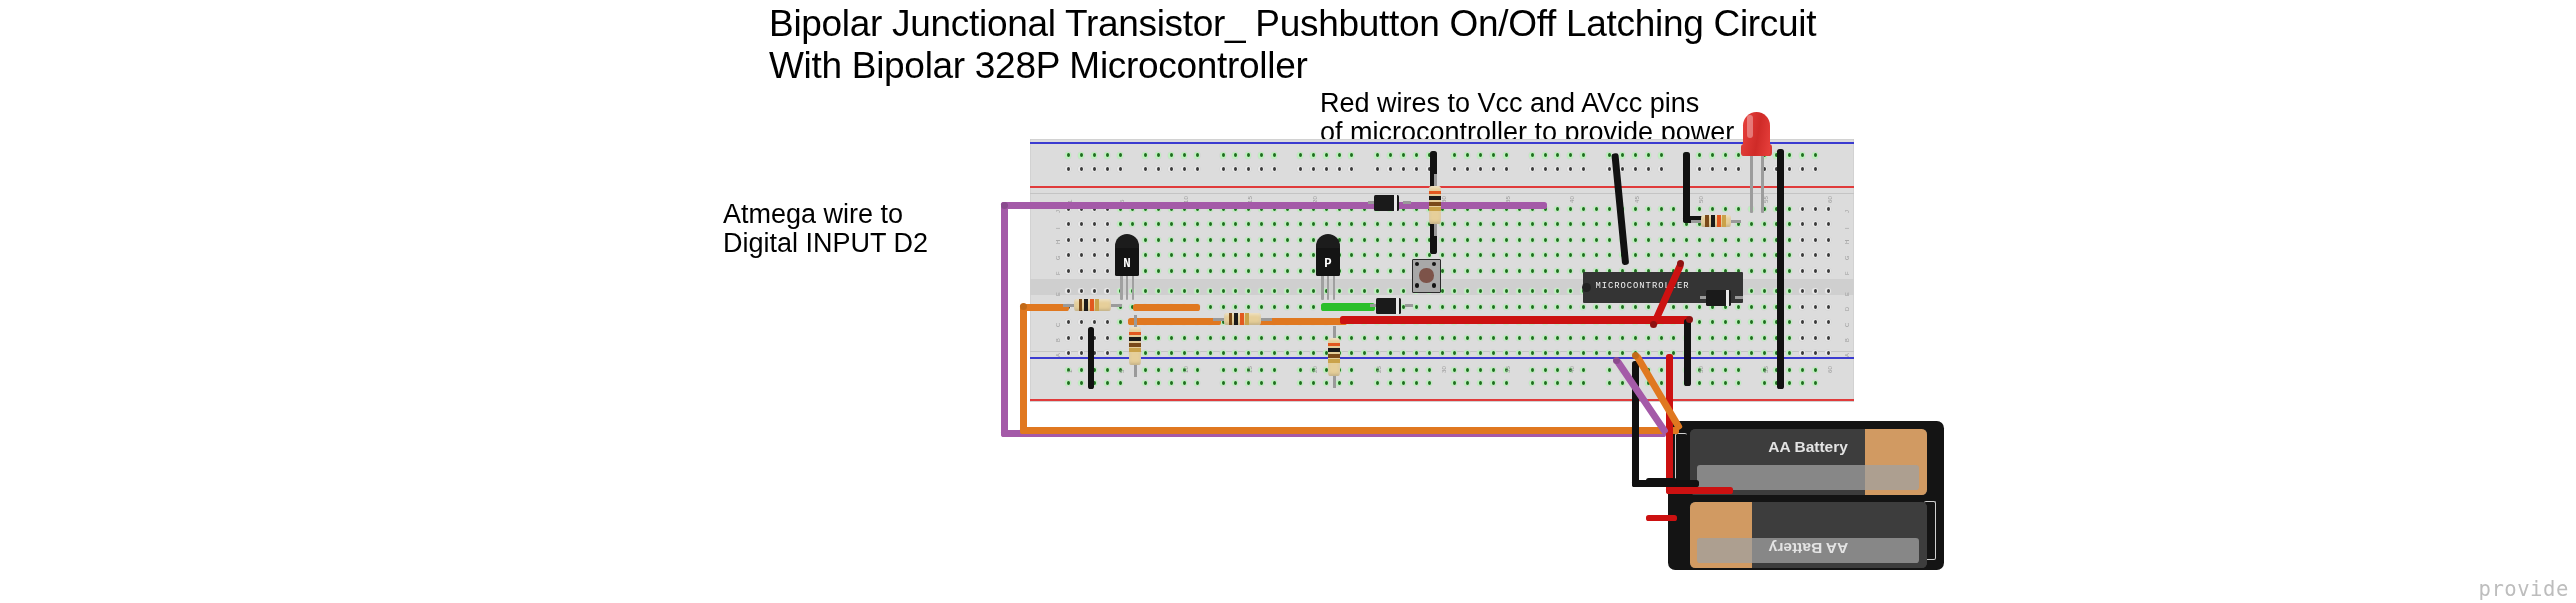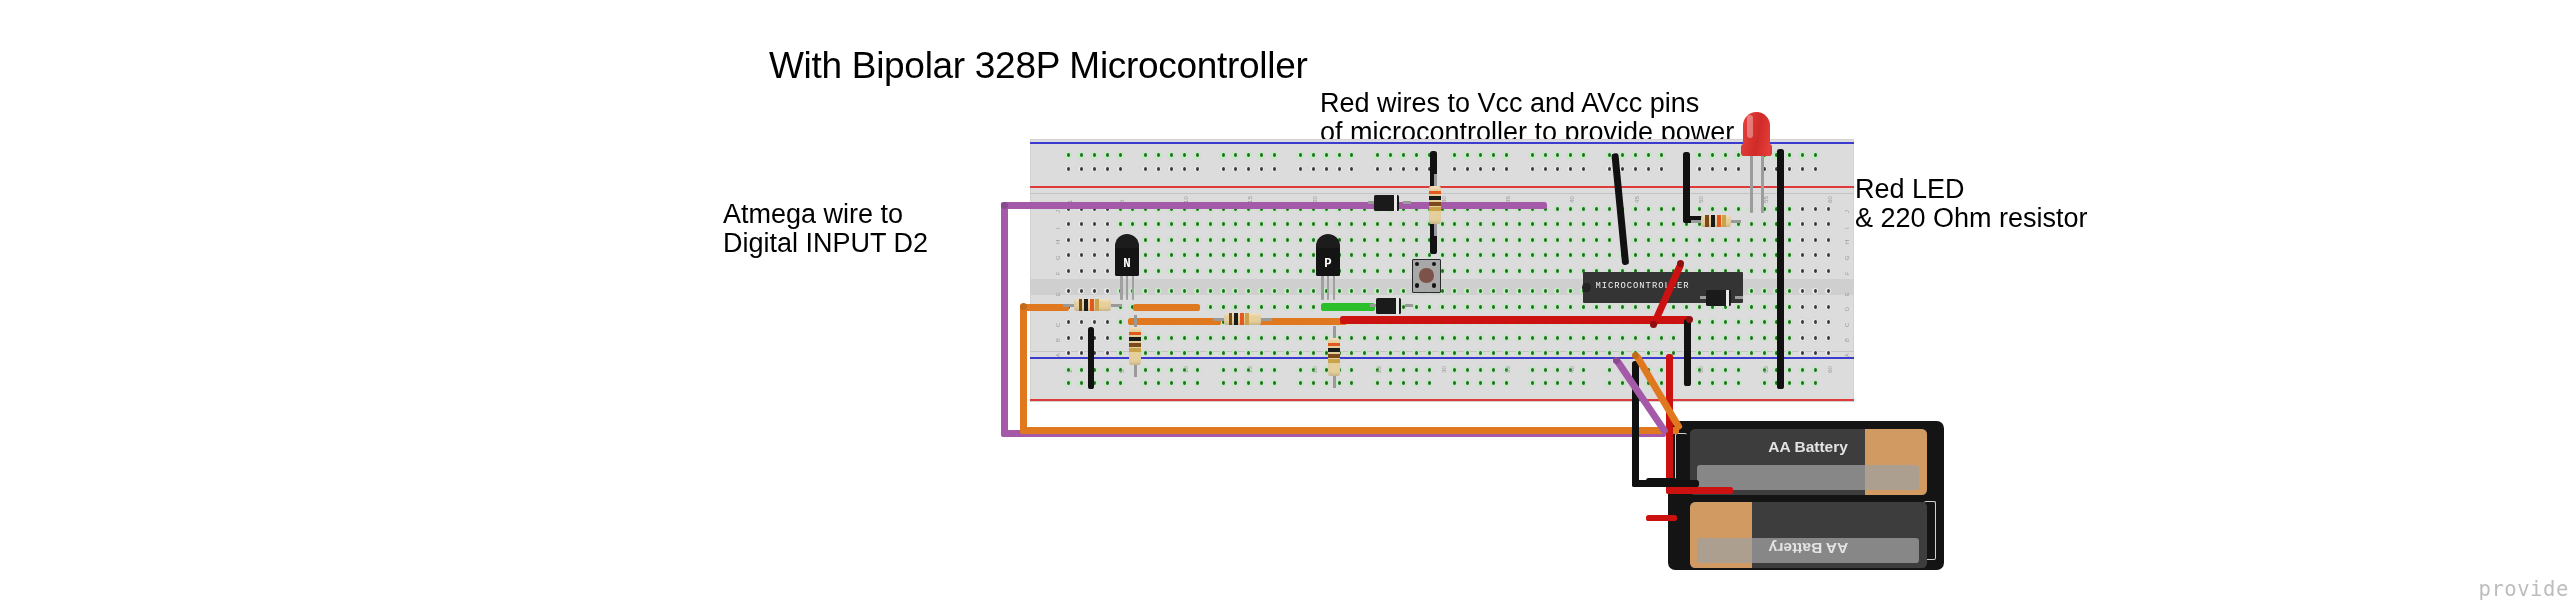--- a/index.html
+++ b/index.html
@@ -263,28 +263,27 @@
     color: #bdbdbd;
     font-family: "DejaVu Sans Mono", monospace;
     letter-spacing: 0.5px;
   }
 </style>
 </head>
 <body>
 
 <div class="stage">
 
+  <div class="title" id="title-line-1">Bipolar Junctional Transistor_ Pushbutton On/Off Latching Circuit</div>
   <div class="title" id="title-line-2">With Bipolar 328P Microcontroller</div>
 
   <div class="annot" id="annot-vcc">Red wires to Vcc and AVcc pins
 of microcontroller to provide power</div>
   <div class="annot" id="annot-purple">Atmega wire to
 Digital INPUT D2</div>
-  <div class="annot" id="annot-led">Red LED
-&amp; 220 Ohm resistor</div>
 
   <div id="breadboard">
 
     <div class="bb-edge-line bb-blue" style="top:3.1px"></div>
     <div class="bb-edge-line bb-red" style="top:47px"></div>
 
     <div class="bb-edge-line" style="top:54px;background:#c4c4c4;height:1px"></div>
 
     <div class="center-channel" style="top:140px"></div>
 

